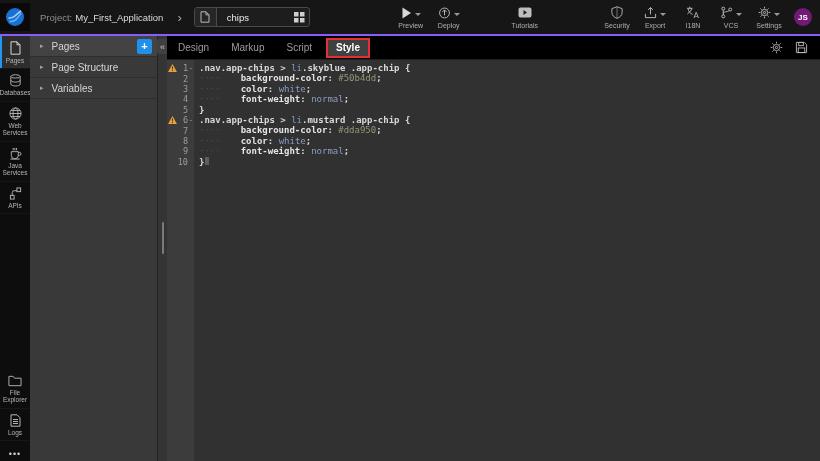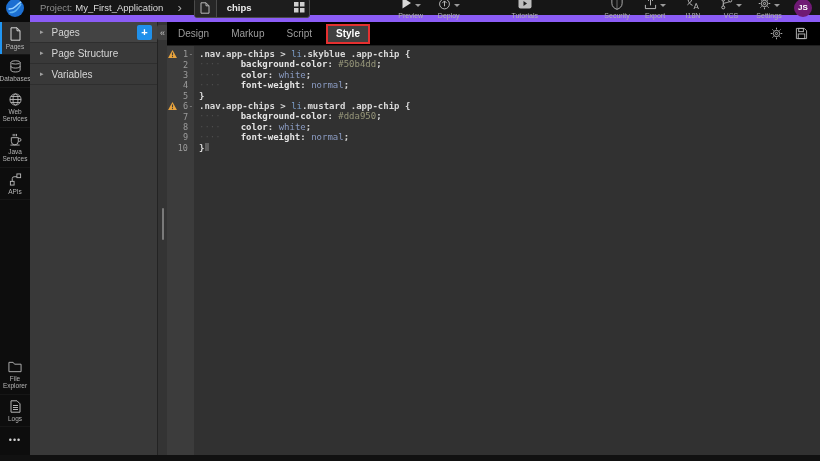--- a/index.html
+++ b/index.html
@@ -1,31 +1,31 @@
 <!DOCTYPE html>
 <html><head>
 <meta charset="utf-8">
 <style>
   * { margin:0; padding:0; box-sizing:border-box; }
   html,body { width:820px; height:461px; overflow:hidden; background:#111;
     font-family:"Liberation Sans", sans-serif; }
 
   
-  .topbar { display:flex; align-items:center; height:22px; background:#161616;
-    border-bottom:7px solid #8b5cf6; position:relative; }
+  .topbar { display:flex; align-items:center; height:36px; background:#161616;
+    border-bottom:2px solid #8b5cf6; position:relative; }
   .logo-box { width:30px; height:28px; background:#0a0a0a; display:flex;
     align-items:center; justify-content:center; flex:none; }
   .project { margin-left:10px; font-size:9.5px; color:#8f8f8f; white-space:nowrap; }
   .project .pname { color:#dcdcdc; margin-left:3px; }
   .crumb-chev { margin-left:14px; color:#a8a8a8; font-size:13px; line-height:1; }
   .page-group { margin-left:12px; display:flex; align-items:center; height:20px;
     border:1px solid #4a4a4a; border-radius:3px; background:#1d1d1d; overflow:hidden; }
   .page-icon-box { width:22px; height:100%; border-right:1px solid #4a4a4a;
     display:flex; align-items:center; justify-content:center; background:#262626; }
-  .page-name { padding:0 10px; font-size:9.5px; font-weight:bold; color:#ececec; width:74px; }
+  .page-name { padding:0 10px; font-size:9.5px; font-weight:normal; color:#ececec; width:74px; }
   .grid-btn { width:18px; height:100%; display:flex; align-items:center;
     justify-content:center; }
   .tb-group { display:flex; align-items:flex-start; }
   .tb-left { margin-left:84px; }
   .tb-right { margin-right:8px; align-items:center; }
   .tb-action { display:flex; flex-direction:column; align-items:center;
     justify-content:center; min-width:34px; cursor:default; }
   .tb-action + .tb-action { margin-left:4px; }
   .tb-action.gap-l { margin-left:42px; }
   .ico-row { height:14px; display:flex; align-items:center; }

